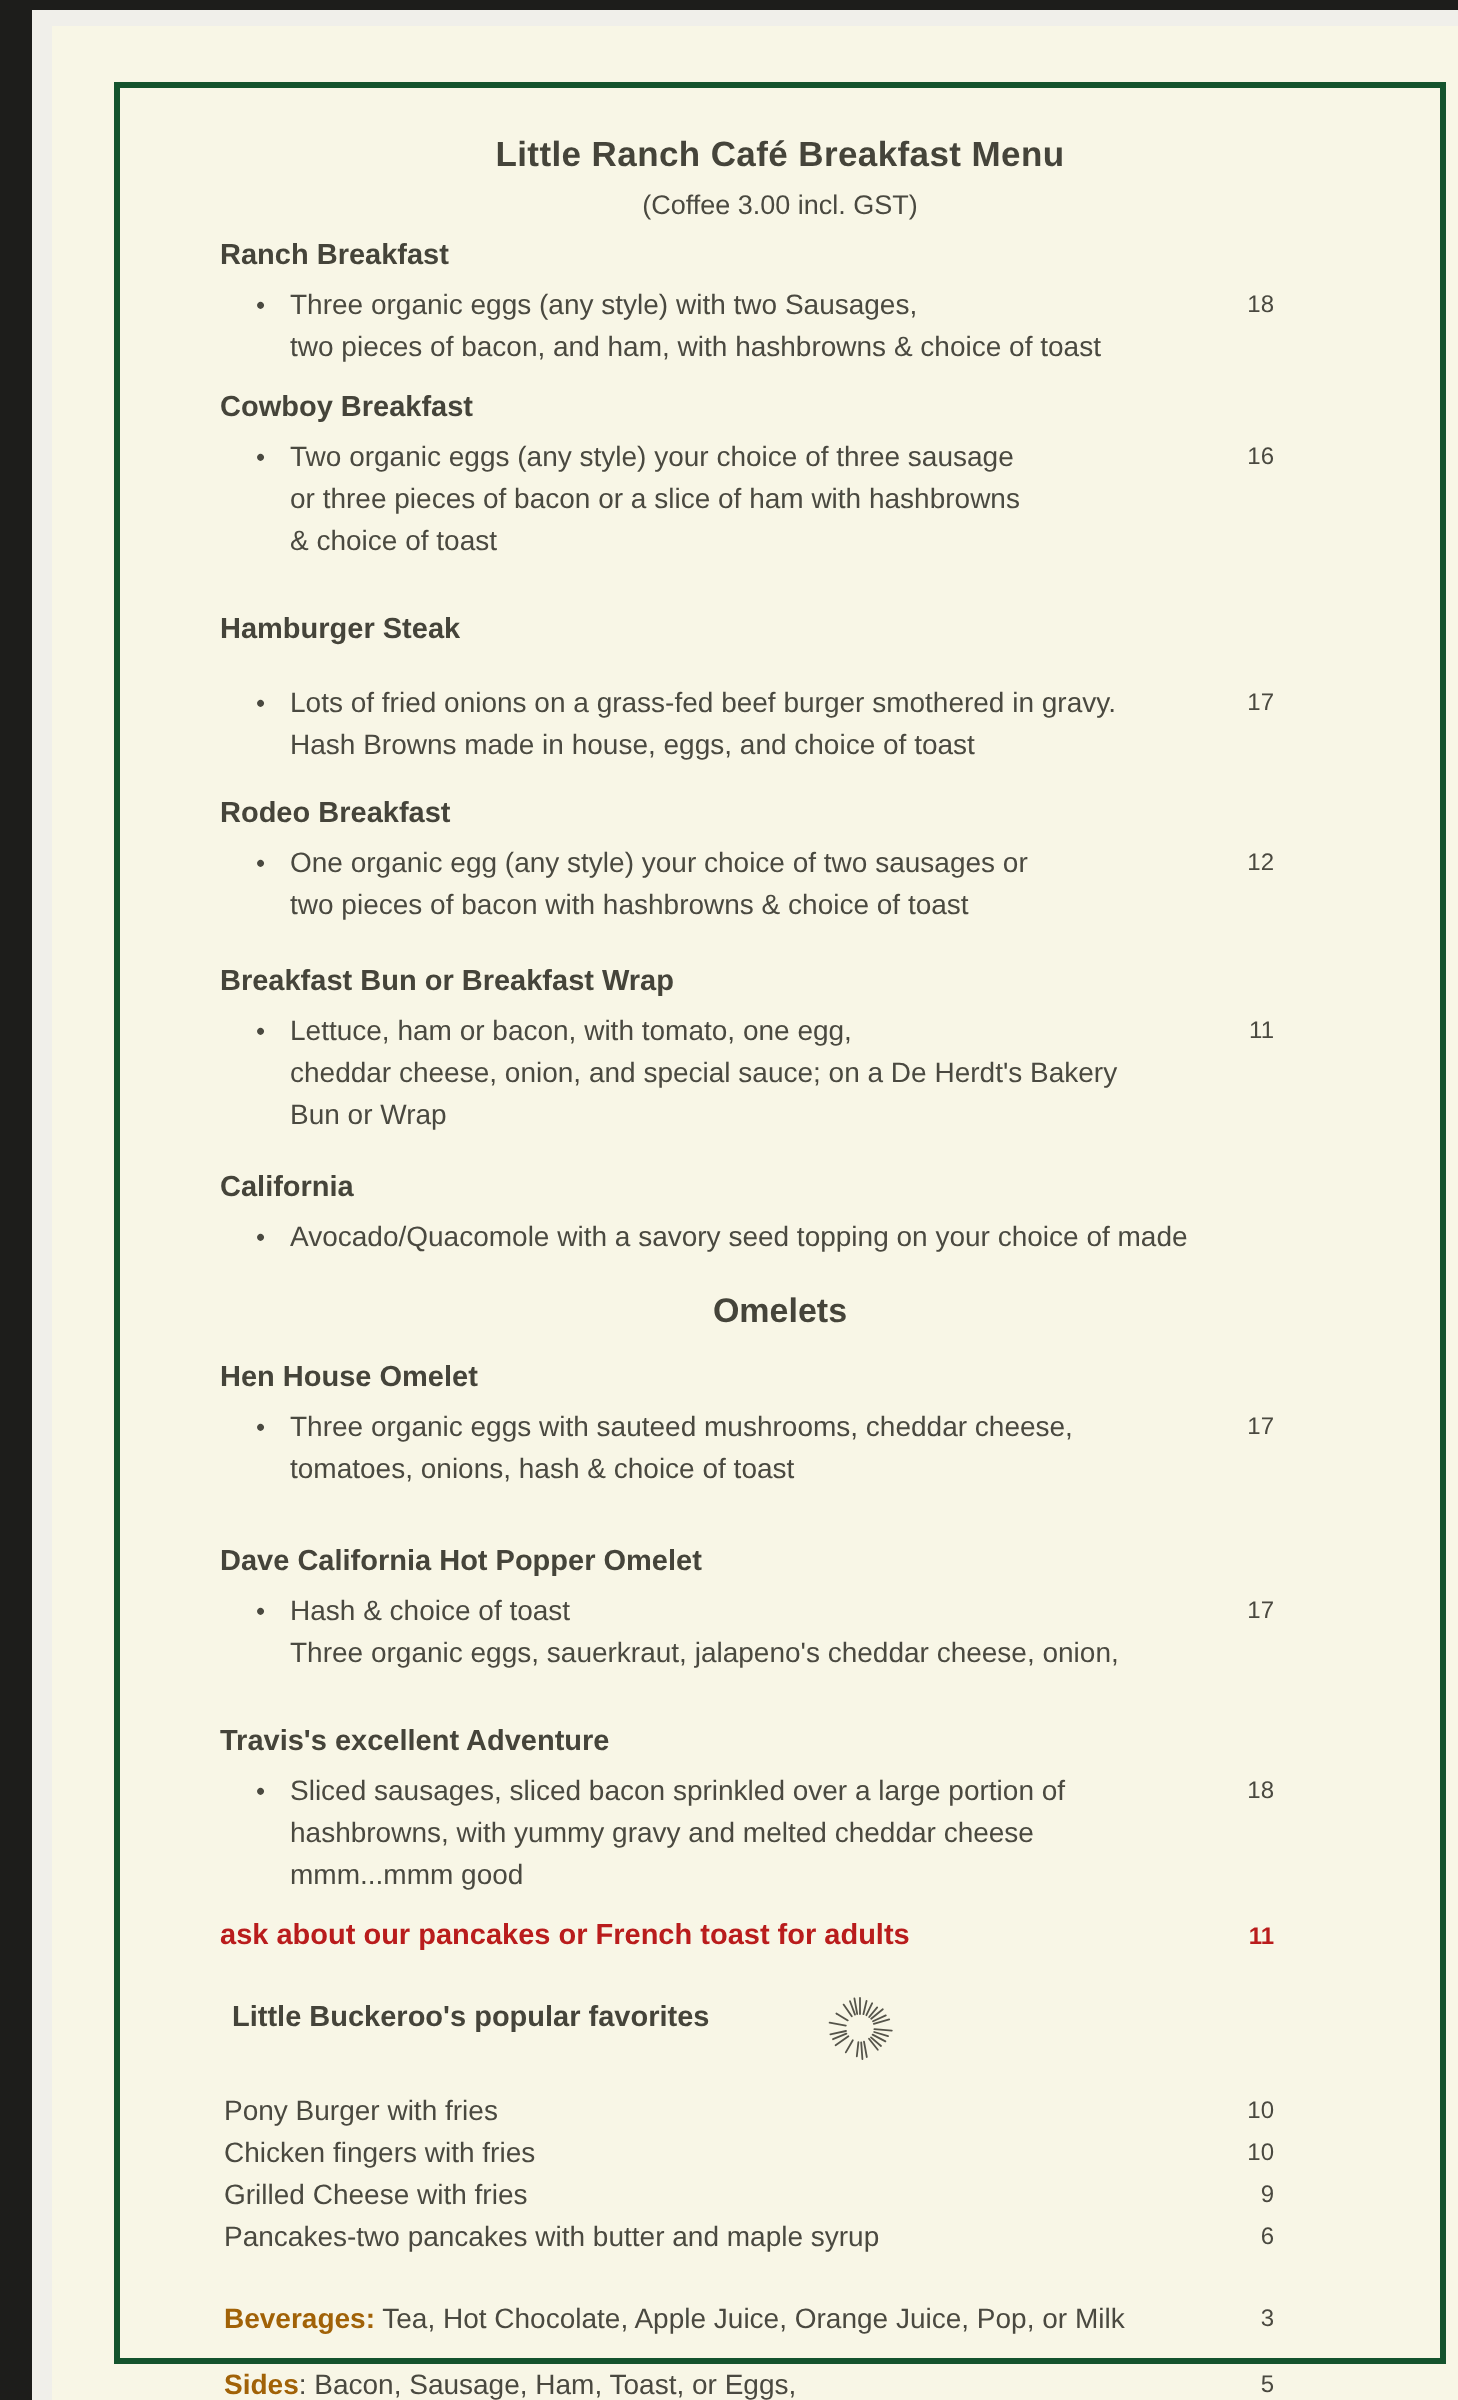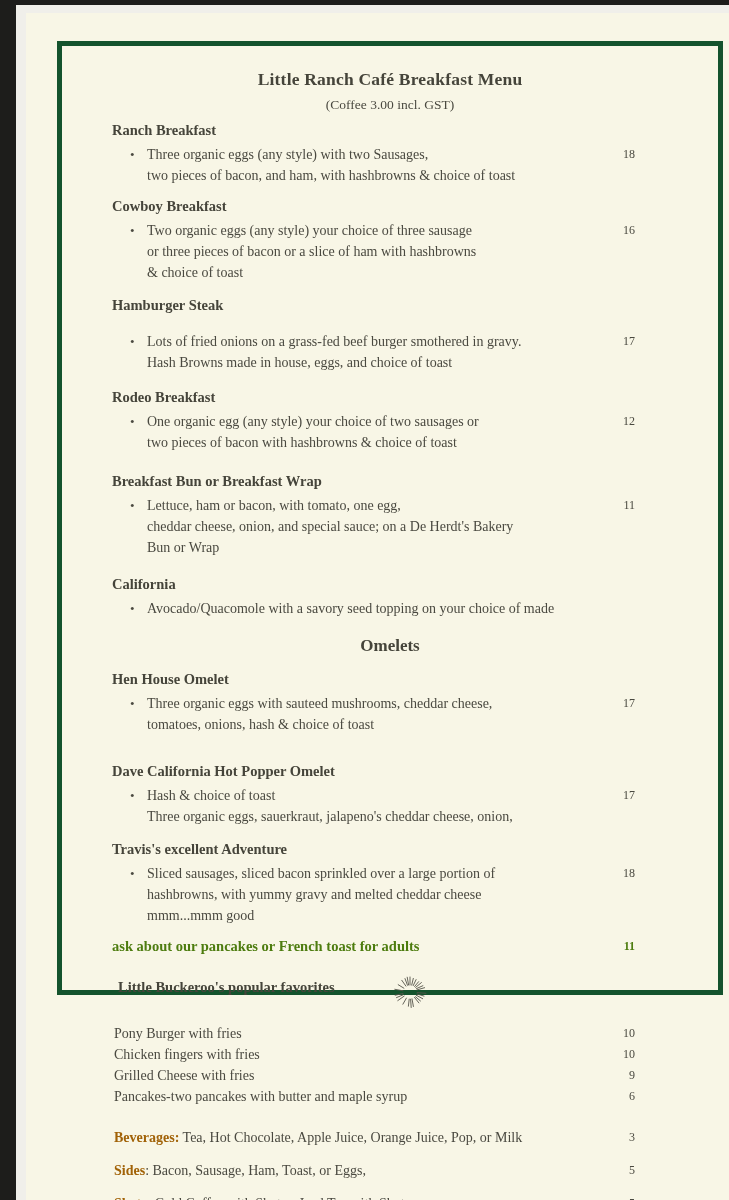--- a/index.html
+++ b/index.html
@@ -15,23 +15,22 @@
   .sheet {
     position: absolute; left: 16px; top: 5px; right: 0; bottom: 0;
     background: #f0efea;
   }
   .paper {
     position: absolute; left: 26px; top: 13px; right: 0; bottom: 0;
     background: #f8f6e6;
   }
   .frame {
     position: absolute; left: 31px; top: 28px;
-    width: 666px; height: 954px;
-    border: 5px solid #14532d;
-    font-family: Liberation Serif, serif;
+    width: 666px; height: 1141px;
+    border: 3px solid #14532d;
   }
   .title {
     padding-top: 20px;
     text-align: center;
     font-size: 17.5px; line-height: 26px;
     font-weight: 700; color: #45443a;
     letter-spacing: 0.2px;
   }
   .subtitle {
     margin-top: 3px;
@@ -61,42 +60,42 @@
   .section-head {
     text-align: center;
     font-size: 17px; line-height: 26px;
     font-weight: 700; color: #45443a;
   }
   .note-row {
     position: relative;
     margin-top: 10px;
     padding-left: 50px; padding-right: 95px;
     font-size: 14.5px; line-height: 21px;
-    font-weight: 700; color: #4d7c0f;
+    font-weight: 700; color: #b91c1c;
   }
   .kids-head-row {
     margin-top: 20px;
     padding-left: 56px;
     font-size: 14.5px; line-height: 21px;
     font-weight: 700; color: #45443a;
     display: flex; align-items: flex-start;
   }
   .starburst { margin-left: 56px; transform: translateY(-4px); }
   .kids-list { margin-top: 8px; }
   .kid-row, .extra-row {
     position: relative;
     padding-left: 52px; padding-right: 95px;
     font-size: 14px; line-height: 21px;
   }
   .extra-row { margin-top: 12px; }
   .extra-row.first { margin-top: 20px; }
   .extra-label { font-weight: 700; color: #a16207; }
   .mt5  { margin-top: 5px; }
   .mt10 { margin-top: 10px; }
-  .mt12 { margin-top: 12px; }
+  .mt12 { margin-top: 24px; }
   .mt14 { margin-top: 14px; }
   .mt16 { margin-top: 16px; }
   .mt18 { margin-top: 18px; }
   .mt26 { margin-top: 26px; }
 </style>
 </head>
 <body>
 
 <div class="sheet"></div>
 <div class="paper">

